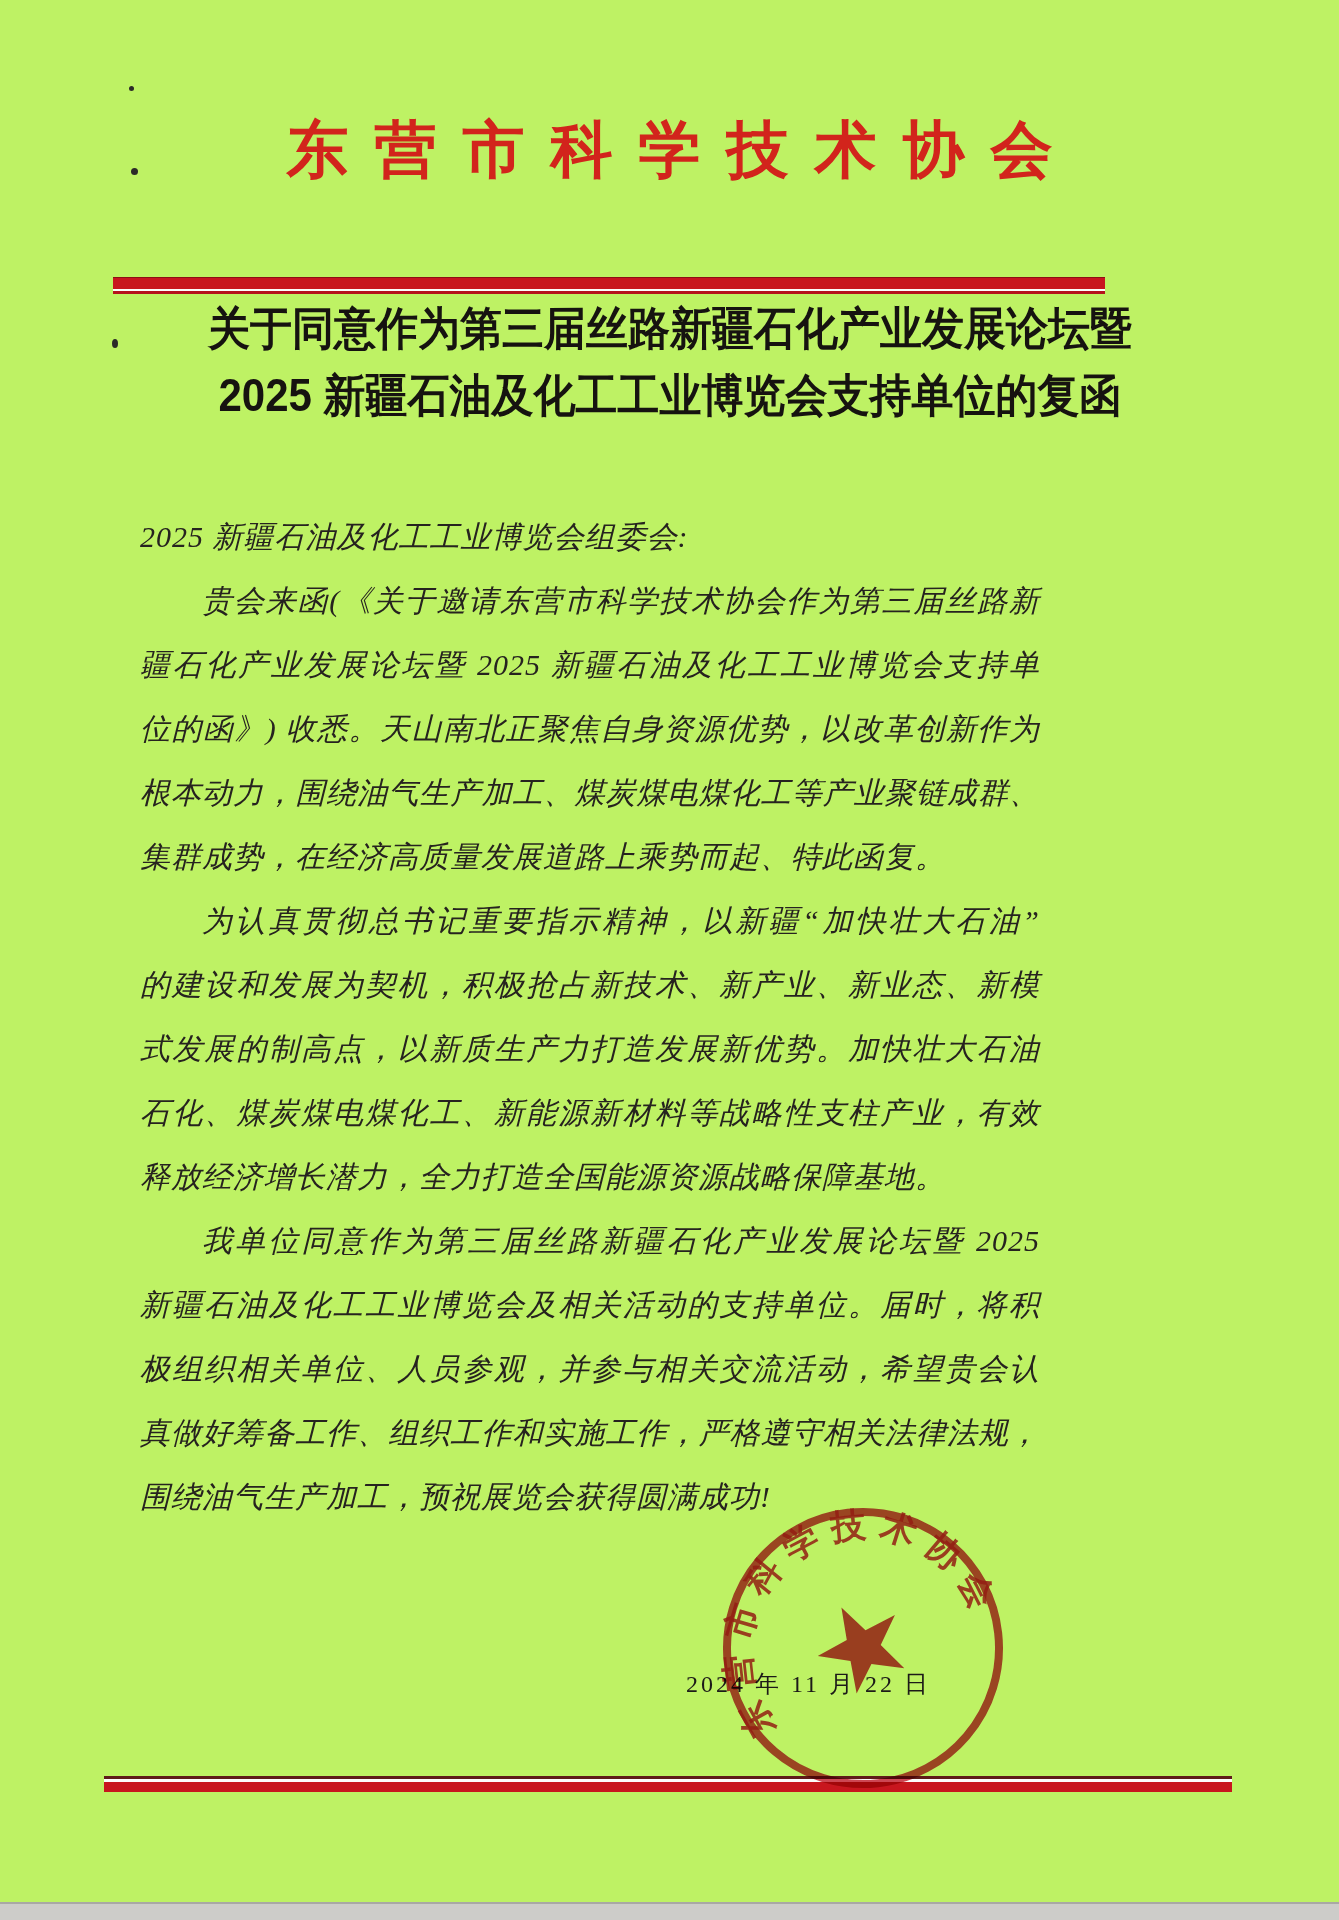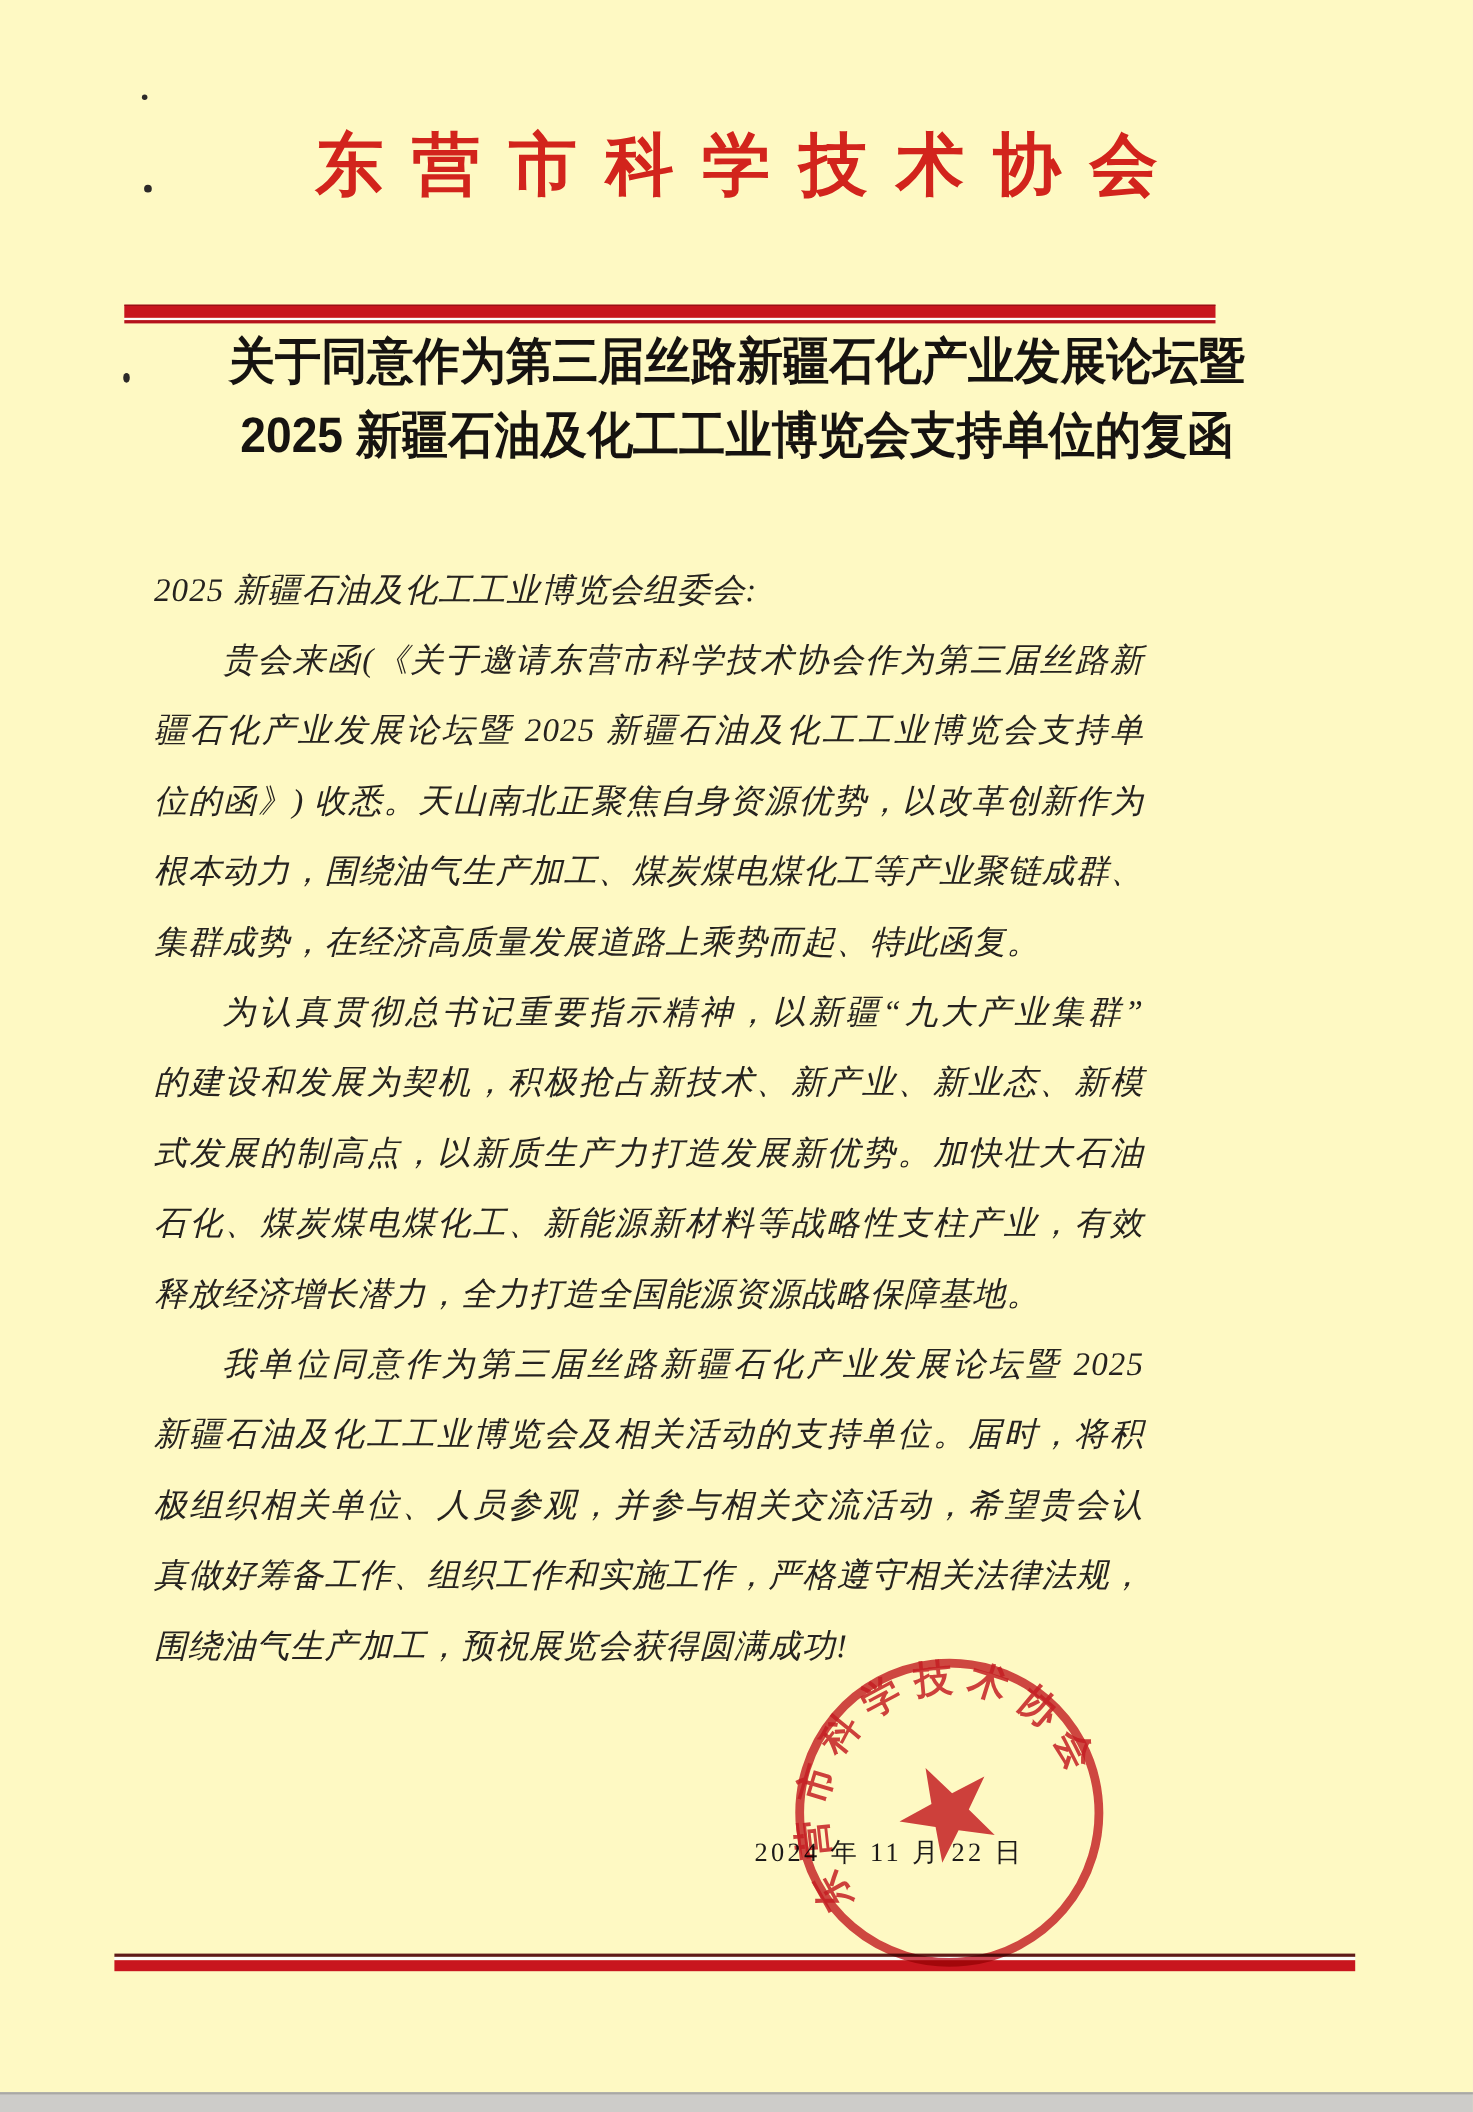--- a/index.html
+++ b/index.html
@@ -1,19 +1,19 @@
 <!DOCTYPE html>
 <html><head>
 <meta charset="utf-8">
 <style>
   html,body { margin:0; padding:0; }
   body { background:#e8e8e6; font-family:"Liberation Serif", serif; }
   .page {
     position:relative; width:1339px; height:1920px;
-    background:#fef9c3; overflow:hidden;
+    background:#bef264; overflow:hidden;
   }
   
   .letterhead {
     position:absolute; top:108px; left:0; width:100%;
     text-align:center; color:#d2241c;
     font-family:"Liberation Sans", sans-serif;
     font-weight:900; font-size:62px; letter-spacing:26px; text-indent:26px;
   }
   
   .rule-top { position:absolute; left:113px; top:277px; width:992px; }
@@ -84,21 +84,21 @@
     <div>2025 新疆石油及化工工业博览会支持单位的复函</div>
   </div>
 
   <div class="body-block">
       <div class="line">2025 新疆石油及化工工业博览会组委会:</div>
       <div class="line indent full">贵会来函(《关于邀请东营市科学技术协会作为第三届丝路新</div>
       <div class="line full">疆石化产业发展论坛暨 2025 新疆石油及化工工业博览会支持单</div>
       <div class="line full">位的函》) 收悉。天山南北正聚焦自身资源优势，以改革创新作为</div>
       <div class="line full">根本动力，围绕油气生产加工、煤炭煤电煤化工等产业聚链成群、</div>
       <div class="line">集群成势，在经济高质量发展道路上乘势而起、特此函复。</div>
-      <div class="line indent full">为认真贯彻总书记重要指示精神，以新疆“九大产业集群”</div>
+      <div class="line indent full">为认真贯彻总书记重要指示精神，以新疆“加快壮大石油”</div>
       <div class="line full">的建设和发展为契机，积极抢占新技术、新产业、新业态、新模</div>
       <div class="line full">式发展的制高点，以新质生产力打造发展新优势。加快壮大石油</div>
       <div class="line full">石化、煤炭煤电煤化工、新能源新材料等战略性支柱产业，有效</div>
       <div class="line">释放经济增长潜力，全力打造全国能源资源战略保障基地。</div>
       <div class="line indent full">我单位同意作为第三届丝路新疆石化产业发展论坛暨 2025</div>
       <div class="line full">新疆石油及化工工业博览会及相关活动的支持单位。届时，将积</div>
       <div class="line full">极组织相关单位、人员参观，并参与相关交流活动，希望贵会认</div>
       <div class="line full">真做好筹备工作、组织工作和实施工作，严格遵守相关法律法规，</div>
       <div class="line">围绕油气生产加工，预祝展览会获得圆满成功!</div>
     </div>

